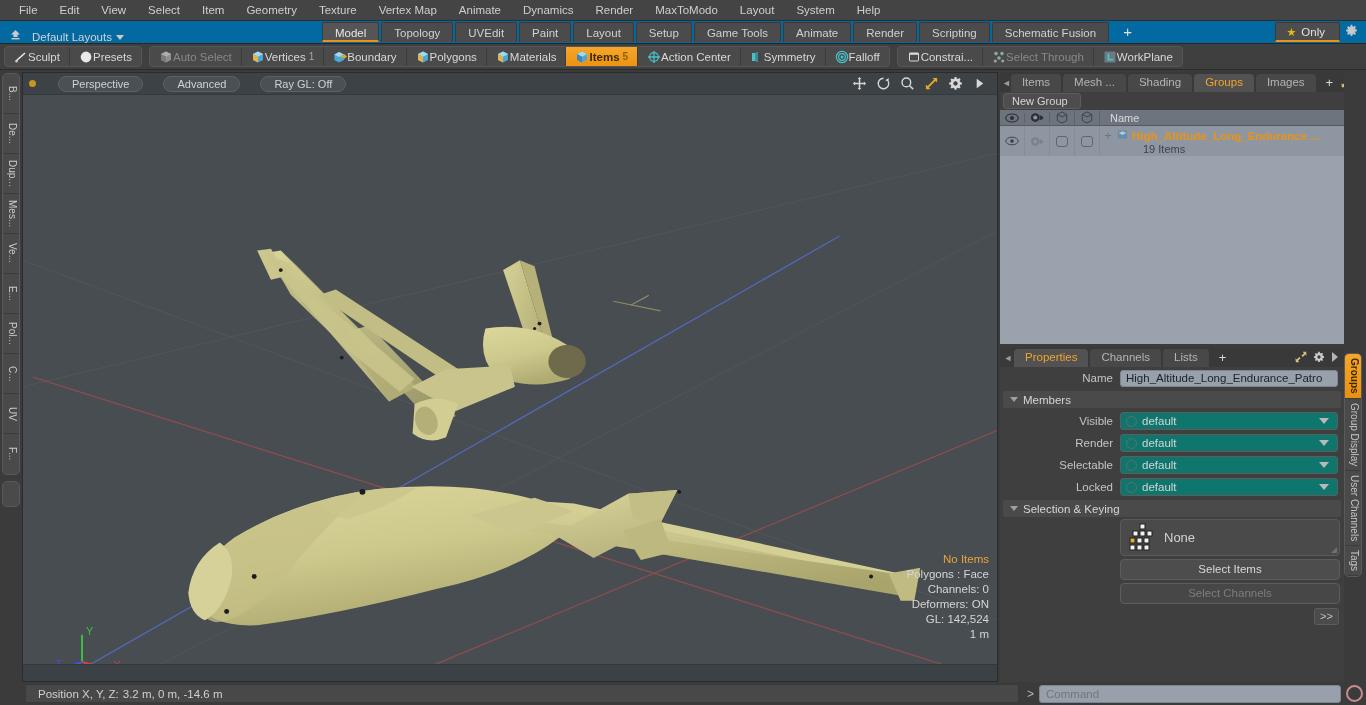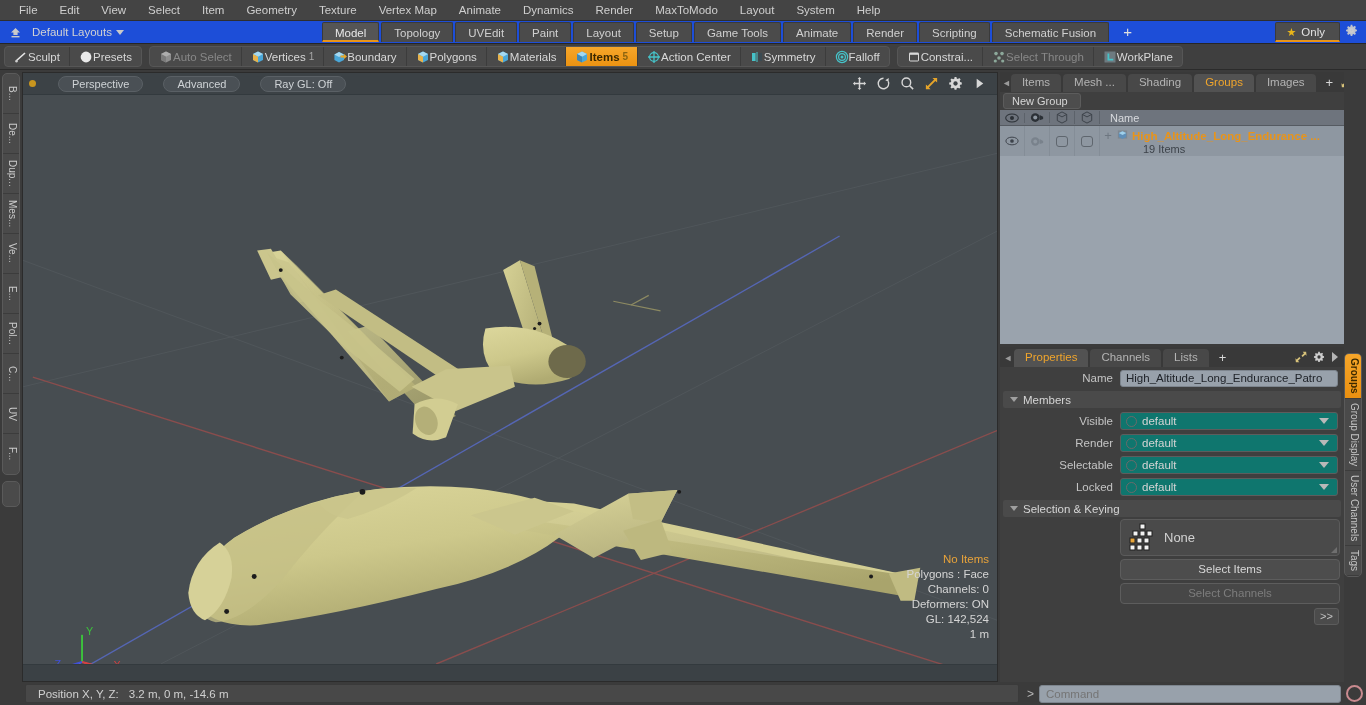--- a/index.html
+++ b/index.html
@@ -19,21 +19,21 @@
     height: 21px; background: #444444; display: flex; align-items: center;
     padding-left: 8px; flex: 0 0 21px; border-bottom: 1px solid #2e2e2e;
   }
   .menubar .mi {
     padding: 0 11px; height: 21px; line-height: 21px; color: #cfcfcf;
     font-size: 11.5px; cursor: default; white-space: nowrap;
   }
 
   
   .layoutbar {
-    height: 38px; background: #1d4ed8; display: flex; align-items: center;
+    height: 38px; background: #0369a1; display: flex; align-items: flex-end;
     flex: 0 0 22px; padding-left: 4px; border-bottom: 1px solid #262626;
   }
   .lay-home {
     width: 22px; height: 18px; display:flex; align-items:center; justify-content:center;
     color:#c9c9c9;
   }
   .lay-label { color: #d2d2d2; font-size: 11.5px; padding: 0 6px 0 6px; }
   .caret-d { display:inline-block; width:0;height:0;border-left:4px solid transparent;border-right:4px solid transparent;border-top:5px solid #c9c9c9; margin-left:4px; vertical-align:middle;}
   .lay-tabs { display:flex; align-items:center; margin-left: 192px; height:22px; }
   .lay-tab {
@@ -192,21 +192,21 @@
   .rtabs-v { background:#4a4a4a; border:1px solid #5a5a5a; border-radius:5px; overflow:hidden; width:18px;}
   .rvtab { writing-mode: vertical-rl; text-orientation:mixed; width:18px; color:#c6c6c6;
     font-size:10px; display:flex; align-items:center; justify-content:center;
     border-bottom:1px solid #3c3c3c; padding:4px 0;}
   .rvtab.active { background: linear-gradient(#f6a62a,#ea9010); color:#3b2900; font-weight:bold;}
 
   
   .statusbar { height:23px; flex:0 0 23px; background:#3b3b3b; display:flex; align-items:center; padding:0 3px; }
   .sb-left { width:22px; flex:0 0 22px;}
   .sb-pos { flex:1 1 auto; height:19px; background:#484848; border:1px solid #3a3a3a; border-radius:2px;
-    display:flex; align-items:center; padding-left:12px; color:#d0d0d0; font-size:11.5px; gap:10px;}
+    display:flex; align-items:center; padding-left:12px; color:#d0d0d0; font-size:11.5px; gap:4px;}
   .sb-right { width:344px; flex:0 0 344px; display:flex; align-items:center; gap:5px; padding-left:8px;}
   .sb-gt { color:#b6b6b6; font-size:12px;}
   .cmd-field { flex:1 1 auto; height:18px; line-height:16px; background:#98a1ab; border:1px solid #7d858e;
     border-radius:3px; color:#5c646e; font-size:11.5px; padding:0 6px;}
   .cmd-circle { width:17px;height:17px;border-radius:50%;border:2px solid #c98a8f; flex:0 0 17px;}
 </style>
 </head>
 <body>
 
 <div id="app">

